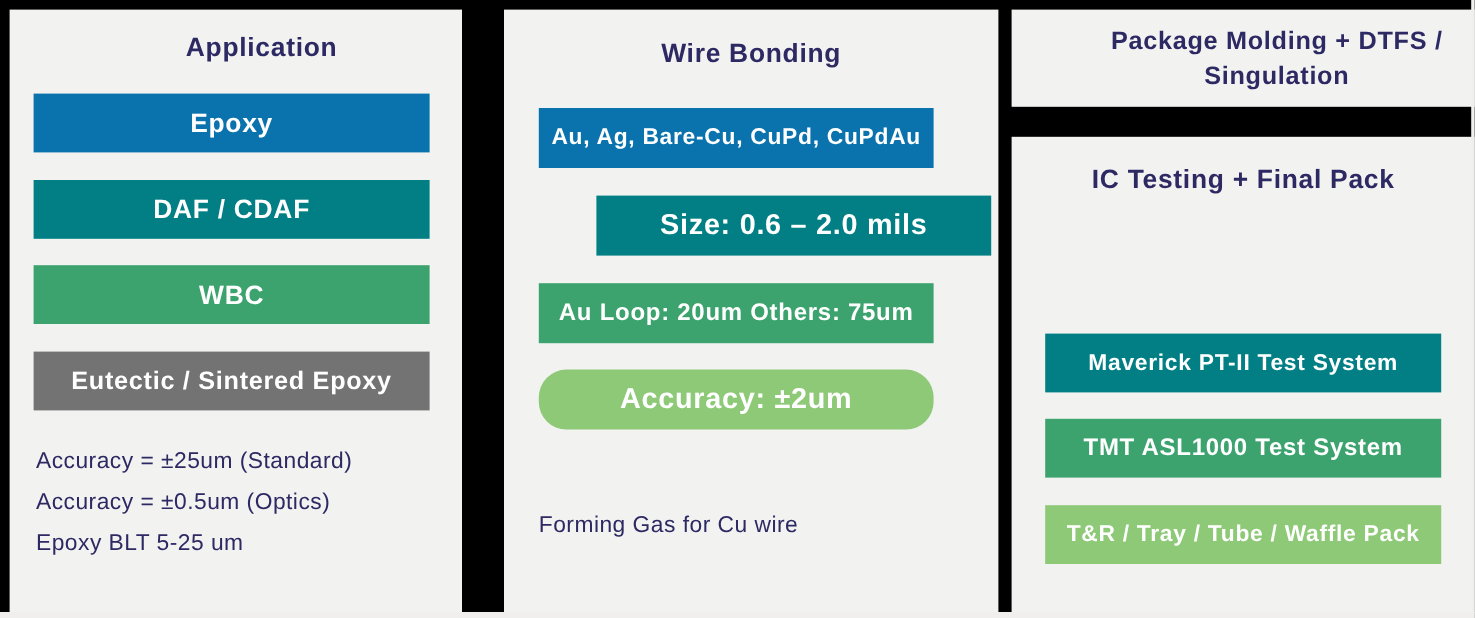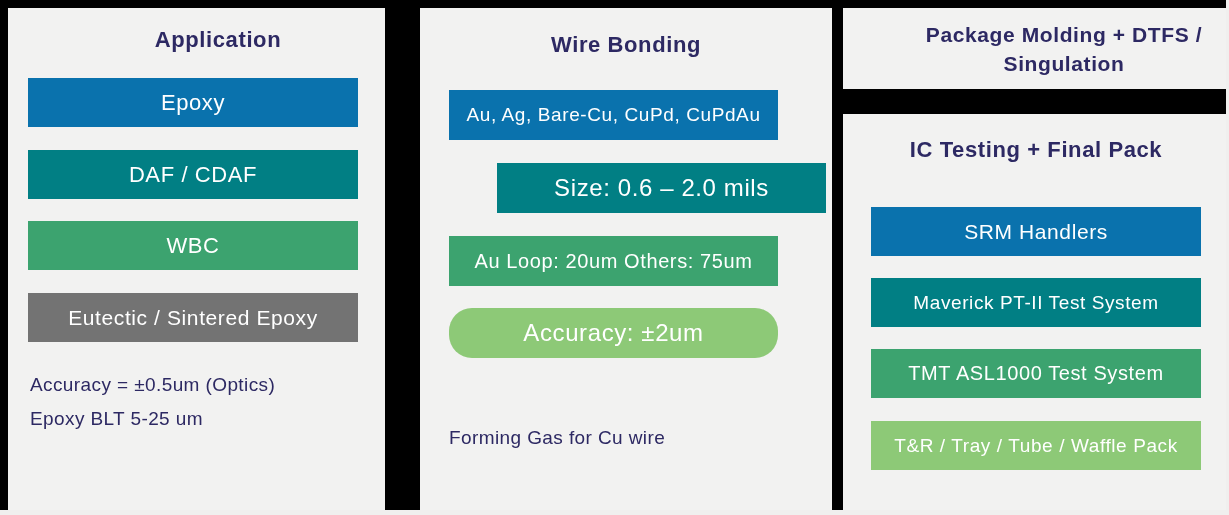--- a/index.html
+++ b/index.html
@@ -37,21 +37,21 @@
     line-height:28px;
   }
   .panel-application .panel-title{top:18px;padding-left:43px;}
   .panel-wire .panel-title{top:23px;}
   .panel-molding .panel-title{top:12px;font-size:21px;line-height:29px;padding:0 20px;}
   .panel-ictest .panel-title{top:22px;}
   .bar{
     position:absolute;
     display:flex;align-items:center;justify-content:center;
     color:#FFFFFF;
-    font-weight:normal;
+    font-weight:bold;
     letter-spacing:0.6px;
     text-align:right;
     box-sizing:border-box;
   }
   
   .panel-application .bar{left:20px;width:330px;height:49px;font-size:22px;}
   .app-bar-0{top:70px;}
   .app-bar-1{top:142px;}
   .app-bar-2{top:213px;}
   .app-bar-3{top:285px;font-size:21px !important;}
@@ -82,20 +82,21 @@
 
 <div class="stage">
 
   <div class="panel panel-application">
     <div class="panel-title">Application</div>
     <div class="bar app-bar-0" style="background: rgb(10, 114, 173);">Epoxy</div>
     <div class="bar app-bar-1" style="background: rgb(1, 127, 132);">DAF / CDAF</div>
     <div class="bar app-bar-2" style="background: rgb(60, 163, 111);">WBC</div>
     <div class="bar app-bar-3" style="background: #737373;">Eutectic / Sintered Epoxy</div>
     <div class="notes">
+      <div>Accuracy = ±25um (Standard)</div>
       <div>Accuracy = ±0.5um (Optics)</div>
       <div>Epoxy BLT 5-25 um</div>
     </div>
   </div>
 
   <div class="panel panel-wire">
     <div class="panel-title">Wire Bonding</div>
     <div class="bar wire-bar-0" style="background: rgb(10, 114, 173);">Au, Ag, Bare-Cu, CuPd, CuPdAu</div>
     <div class="bar wire-bar-1" style="background: rgb(1, 127, 132);">Size: 0.6 – 2.0 mils</div>
     <div class="bar wire-bar-2" style="background: rgb(60, 163, 111);">Au Loop: 20um Others: 75um</div>
@@ -104,21 +105,20 @@
       <div>Forming Gas for Cu wire</div>
     </div>
   </div>
 
   <div class="panel panel-molding">
     <div class="panel-title">Package Molding + DTFS / Singulation</div>
   </div>
 
   <div class="panel panel-ictest">
     <div class="panel-title">IC Testing + Final Pack</div>
-    <div class="bar ic-bar-0" style="background: rgb(10, 114, 173);">SRM Handlers</div>
     <div class="bar ic-bar-1" style="background: rgb(1, 127, 132);">Maverick PT-II Test System</div>
     <div class="bar ic-bar-2" style="background: rgb(60, 163, 111);">TMT ASL1000 Test System</div>
     <div class="bar ic-bar-3" style="background: rgb(141, 201, 119);">T&amp;R / Tray / Tube / Waffle Pack</div>
   </div>
 
   <div class="edge-strip-bottom"></div>
   <div class="edge-strip-right"></div>
 </div>
 
 </body></html>

